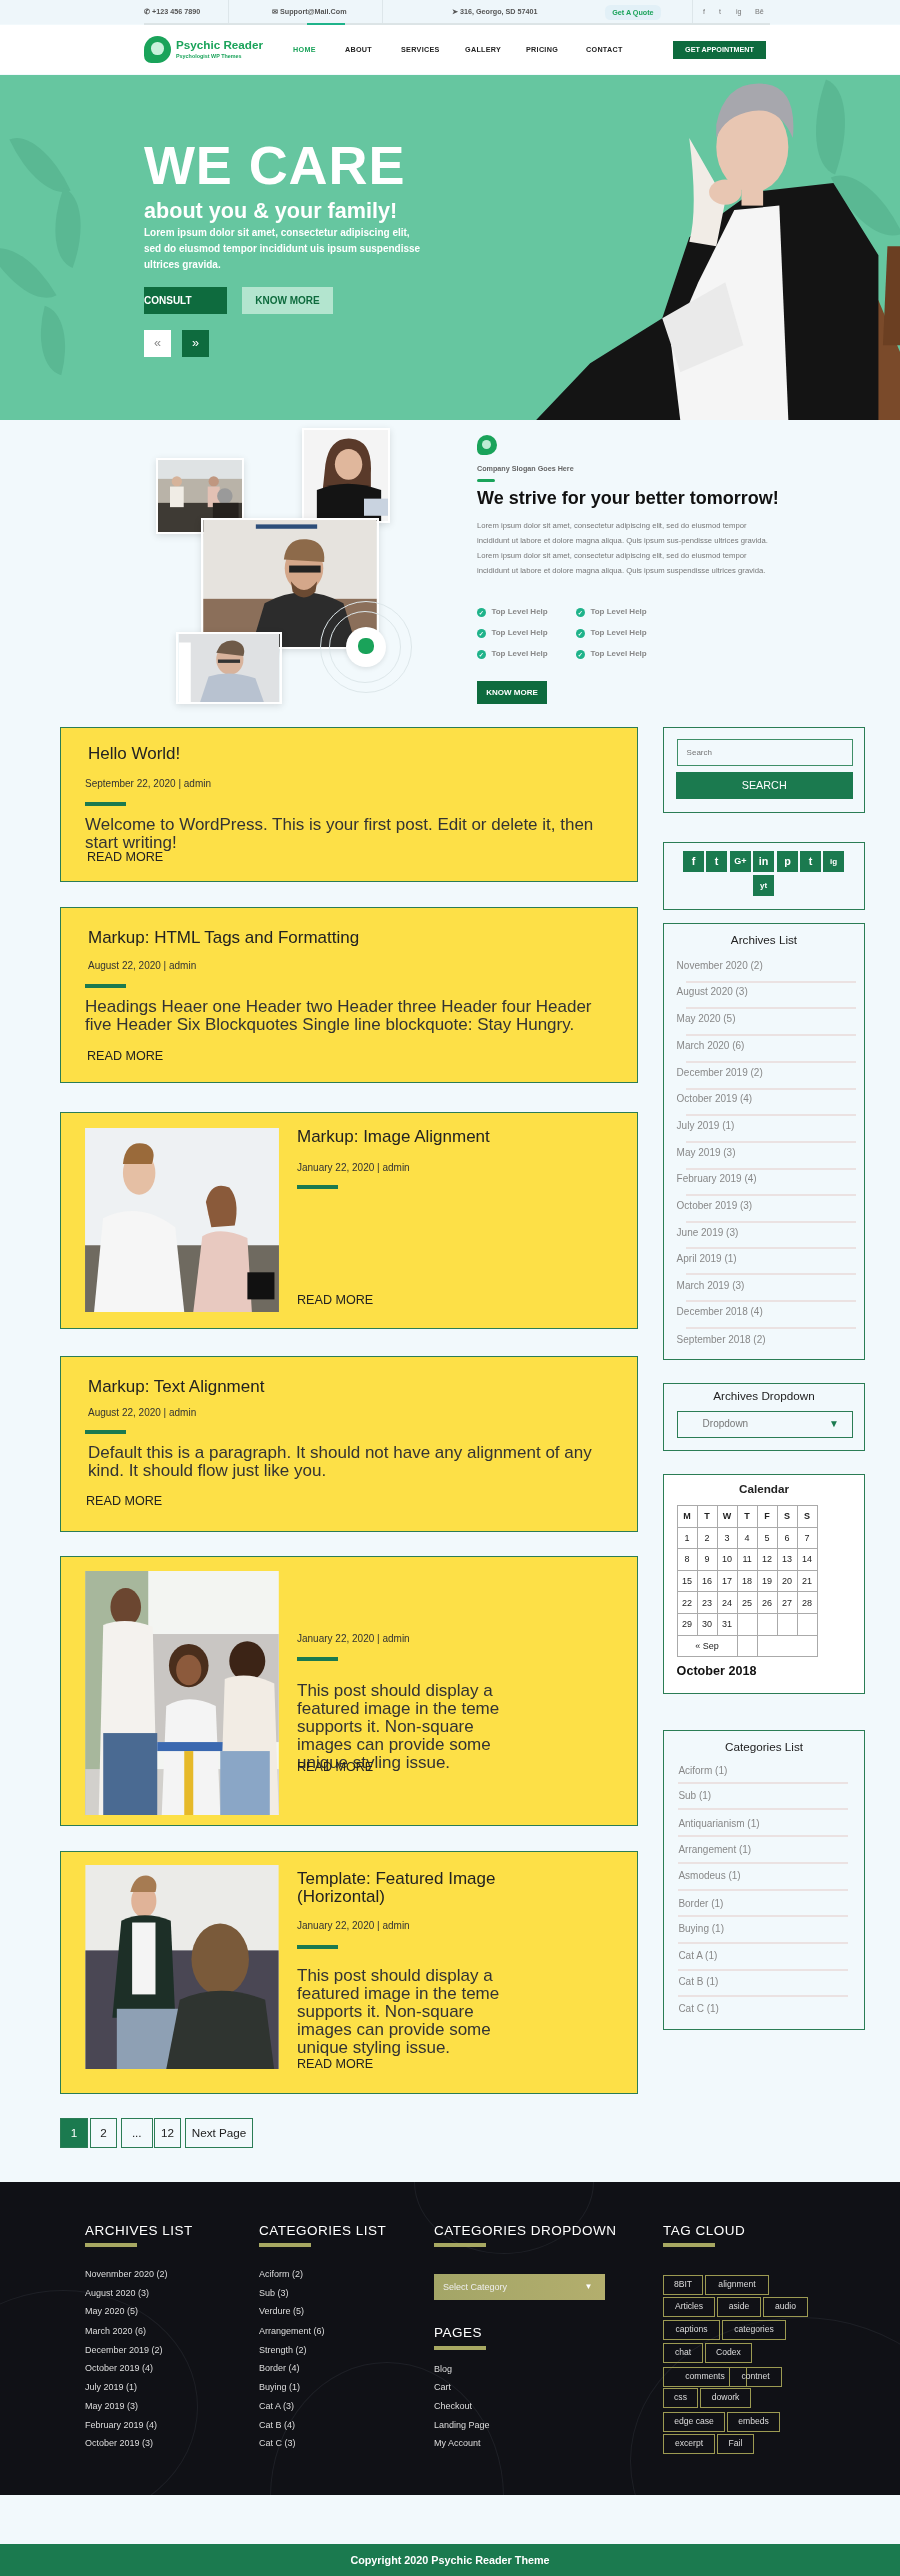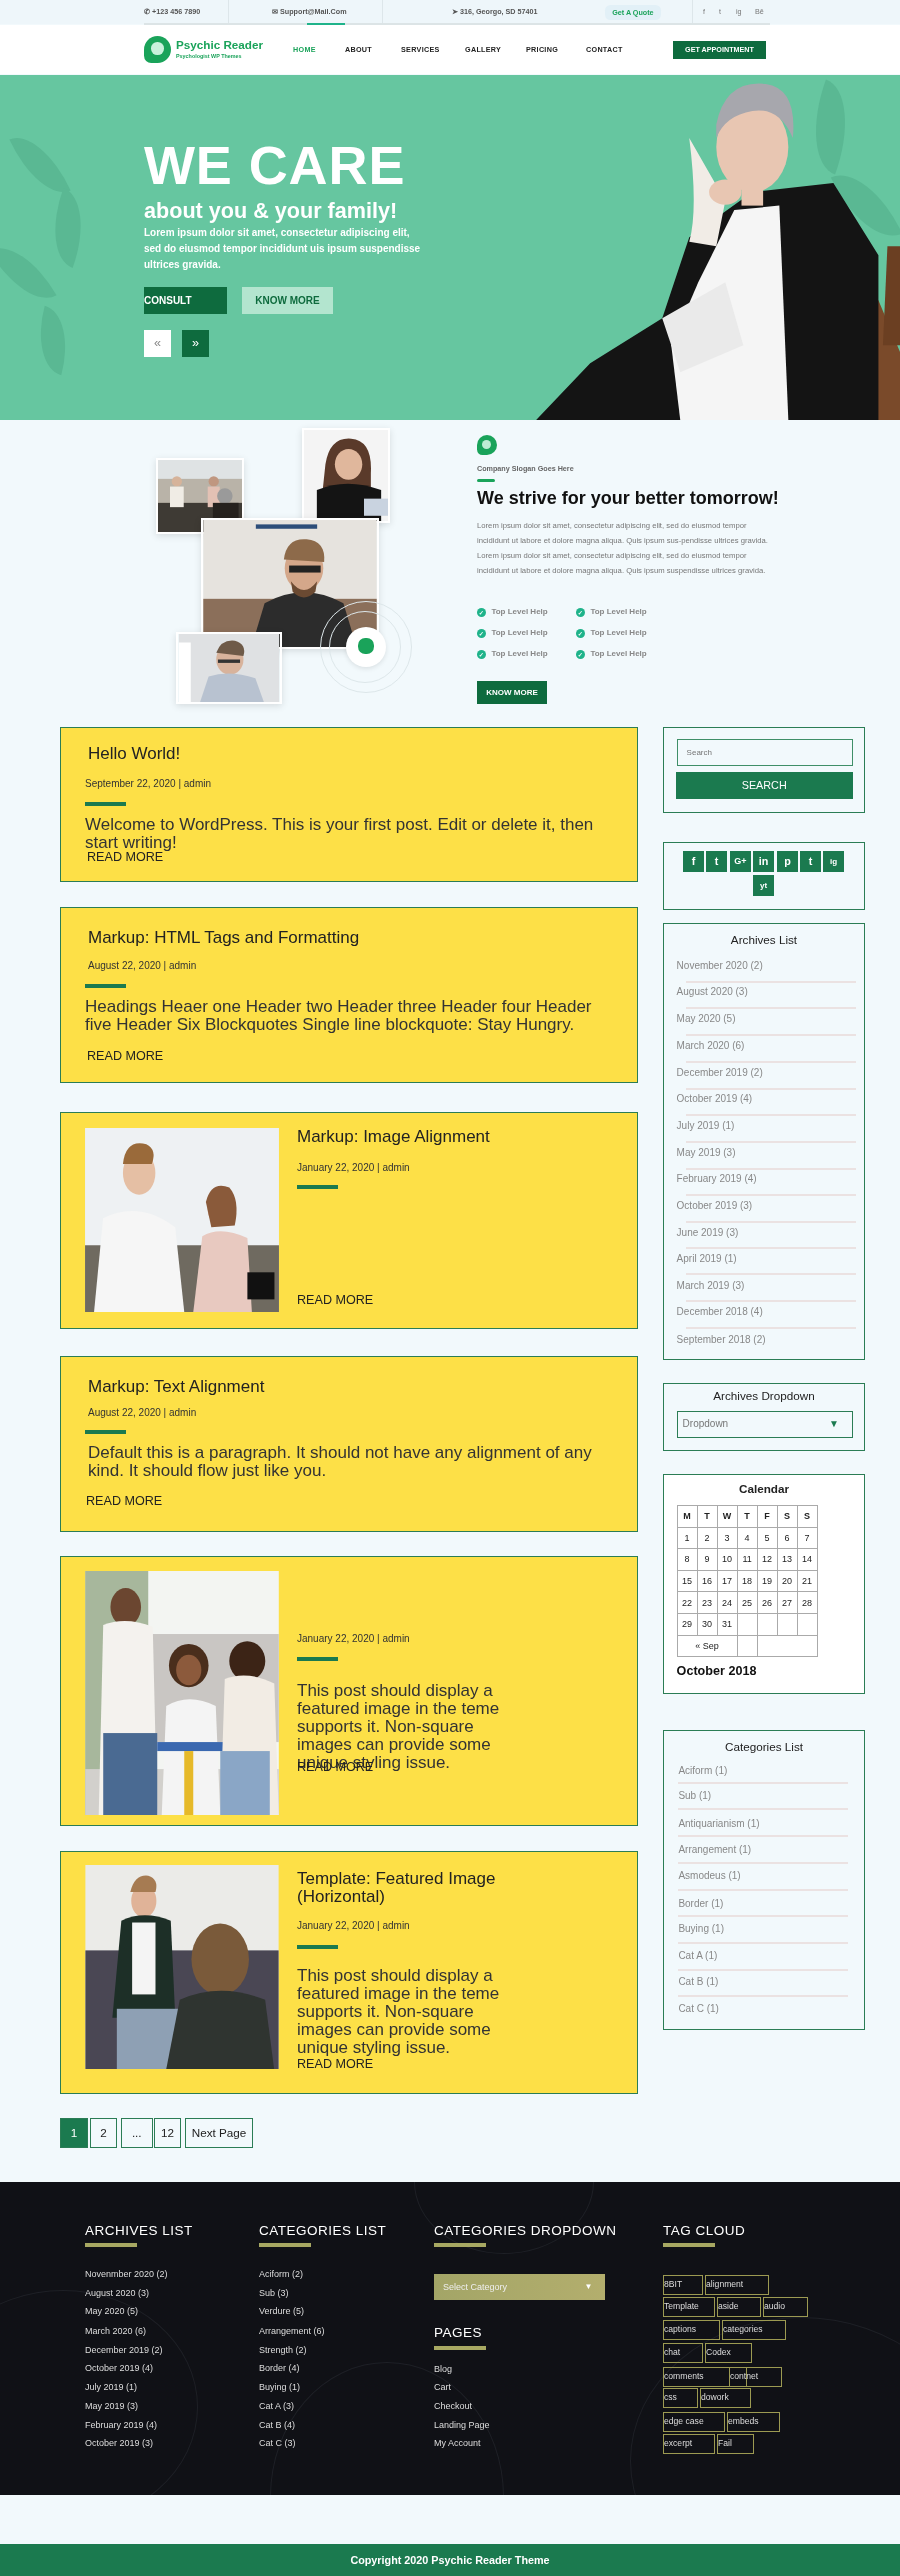--- a/index.html
+++ b/index.html
@@ -56,37 +56,37 @@
 .read-more{position:absolute;font-size:12.6px;color:#222}
 .post-img{position:absolute;left:24px;width:194px;border-radius:0}
 
 .widget{position:absolute;left:663px;width:202px;border:1.8px solid #2b7d55;background:#f2f9fc}
 .w-title{position:absolute;left:0;width:100%;text-align:center;font-size:11.7px;color:#222}
 .search-input{position:absolute;left:12.6px;top:10.8px;width:176px;height:27px;border:1.8px solid #3f8f68;background:#f2f9fc;font-size:8px;padding-left:9px;color:#333;font-family:"Liberation Sans",sans-serif}
 .search-btn{position:absolute;left:11.7px;top:44px;width:177px;height:27px;line-height:27px;text-align:center;background:#1b7a4f;color:#fff;font-size:10.8px}
 .soc-box{position:absolute;width:21px;height:21px;background:#1b7a4f;color:#fff;font-size:10.8px;line-height:21px;text-align:center;font-weight:bold}
 .arch-item{position:absolute;left:12.6px;font-size:10px;color:#888}
 .arch-sep{position:absolute;left:21.6px;width:170px;height:1.8px;background:#ebe2e2}
-.dd-box{position:absolute;left:12.6px;top:27px;width:176px;height:27px;border:1.8px solid #2b7d55;background:#f2f9fc;font-size:10px;color:#777;line-height:23.4px;padding-left:5px}
+.dd-box{position:absolute;left:12.6px;top:27px;width:176px;height:27px;border:1.8px solid #2b7d55;background:#f2f9fc;font-size:10px;color:#777;line-height:23.4px;padding-left:25px}
 .dd-arrow{position:absolute;right:12.6px;top:0;color:#1b7a4f;font-size:10px}
 .cal{position:absolute;left:12.6px;top:30px;border-collapse:collapse;font-size:9px;color:#222}
 .cal td,.cal th{border:0.9px solid #aaa;width:20px;height:21.6px;text-align:center;font-weight:normal}
 .cal th{font-weight:bold}
 .cal-caption{position:absolute;left:12.6px;top:189px;font-size:12.6px;font-weight:bold;color:#111}
 
 .pg{position:absolute;top:2118px;height:30px;line-height:28px;text-align:center;border:1.8px solid #2b7d55;font-size:11.7px;color:#222;background:#f2f9fc}
 .pg.active{background:#1b7a4f;color:#fff}
 
 .footer{position:absolute;left:0;top:2182px;width:900px;height:313px;background:#101116;overflow:hidden}
 .f-head{position:absolute;font-size:13.5px;color:#fff;letter-spacing:0.5px}
 .f-bar{position:absolute;width:52px;height:3.6px;background:#a7a862}
 .f-item{position:absolute;font-size:9px;color:#ddd}
 .f-select{position:absolute;left:434px;top:92px;width:171px;height:26px;line-height:26px;background:linear-gradient(90deg,#a3a567,#b3ae6d);color:#eee;font-size:9px;padding-left:9px}
 .f-select .arr{position:absolute;right:12.6px;top:0;font-size:8px;color:#fff}
-.tag{position:absolute;height:20px;line-height:16px;border:1.8px solid #9c9a52;color:#ddd;font-size:8.6px;}
+.tag{position:absolute;height:20px;line-height:16px;border:1.8px solid #9c9a52;color:#ddd;font-size:8.6px;text-align:center}
 .copyright{position:absolute;left:0;top:2544px;width:900px;height:32px;background:#1b7a4f;color:#fff;text-align:center;line-height:32px;font-size:10.8px;font-weight:bold}
 .contour{position:absolute;border:0.9px solid #1e2026;border-radius:50%}
 </style>
 </head>
 <body>
 
 <div class="topbar">
   <span class="tb" style="left:144px"><span>✆ </span><span>+123 456 7890</span></span>
   <span class="sep" style="left:228px"></span>
   <span class="tb" style="left:272px"><span>✉ </span><span>Support@Mail.Com</span></span>
@@ -472,21 +472,21 @@
   <a class="f-item" style="left:434px;top:182px">Blog</a>
   <a class="f-item" style="left:434px;top:200px">Cart</a>
   <a class="f-item" style="left:434px;top:219px">Checkout</a>
   <a class="f-item" style="left:434px;top:238px">Landing Page</a>
   <a class="f-item" style="left:434px;top:256px">My Account</a>
 
   <div class="f-head" style="left:663px;top:41px">TAG CLOUD</div>
   <div class="f-bar" style="left:663px;top:61px"></div>
   <a class="tag" style="left:663px;top:93px;width:40px">8BIT</a>
   <a class="tag" style="left:705px;top:93px;width:64px">alignment</a>
-  <a class="tag" style="left:663px;top:115px;width:52px">Template</a>
+  <a class="tag" style="left:663px;top:115px;width:52px">Articles</a>
   <a class="tag" style="left:717px;top:115px;width:44px">aside</a>
   <a class="tag" style="left:763px;top:115px;width:45px">audio</a>
   <a class="tag" style="left:663px;top:138px;width:57px">captions</a>
   <a class="tag" style="left:722px;top:138px;width:64px">categories</a>
   <a class="tag" style="left:663px;top:161px;width:40px">chat</a>
   <a class="tag" style="left:705px;top:161px;width:47px">Codex</a>
   <a class="tag" style="left:663px;top:185px;width:84px">comments</a>
   <a class="tag" style="left:729px;top:185px;width:53px">contnet</a>
   <a class="tag" style="left:663px;top:206px;width:35px">css</a>
   <a class="tag" style="left:700px;top:206px;width:51px">dowork</a>

